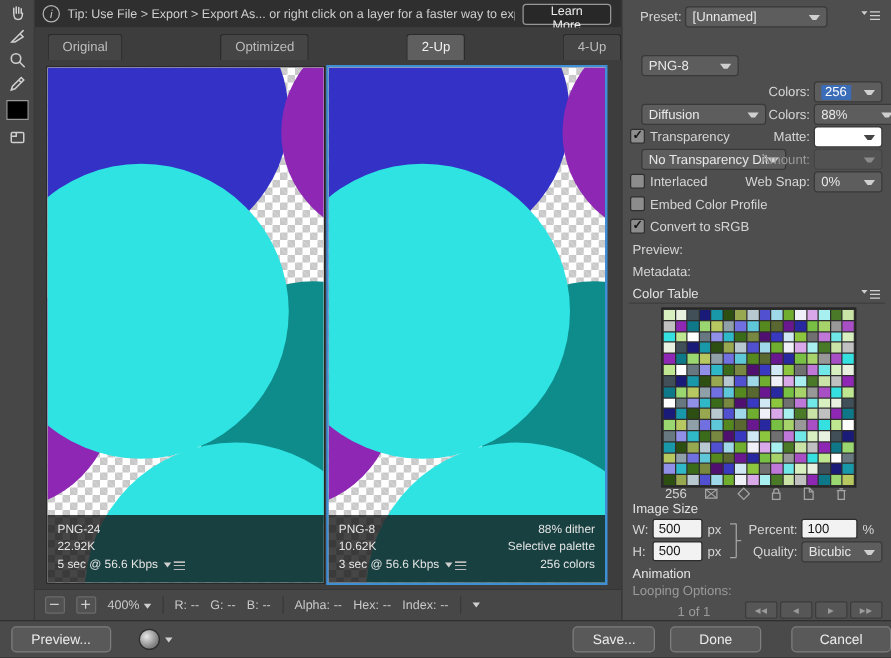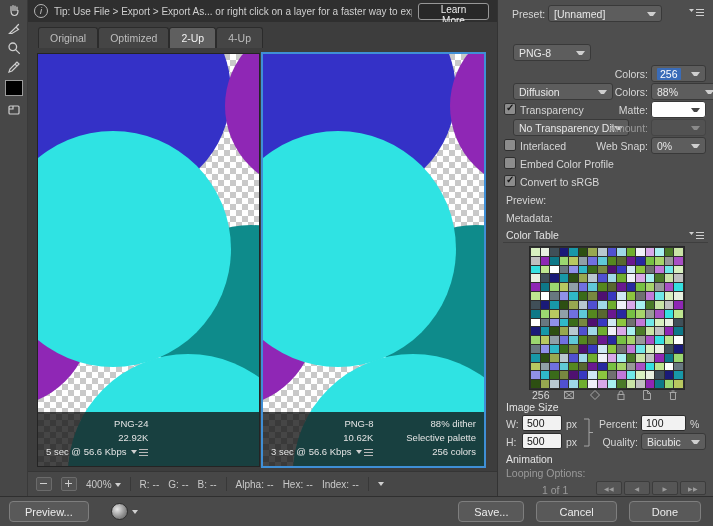--- a/index.html
+++ b/index.html
@@ -8,35 +8,35 @@
   
   .toolcol{position:absolute;left:0;top:0;width:28px;height:496px;background:#474747;border-right:1px solid #393939;box-sizing:border-box;}
   .tool{width:27px;height:19px;display:flex;align-items:center;justify-content:center;}
   .swatch{width:16px;height:14px;background:#000;border:1px solid #9a9a9a;margin:4px auto;}
   
   .tipbar{position:absolute;left:28px;top:0;width:469px;height:22px;background:#2f2f2f;display:flex;align-items:center;padding:0 6px;box-sizing:border-box;gap:6px;}
   .circ-i{width:12px;height:12px;border:1px solid #b5b5b5;border-radius:50%;font-size:9px;font-style:italic;display:flex;align-items:center;justify-content:center;color:#cfcfcf;flex:0 0 auto;}
   .tiptext{font-size:10px;color:#cfcfcf;white-space:nowrap;overflow:hidden;}
   .learnmore{margin-left:auto;margin-right:2px;height:17px;background:#282828;border:1px solid #979797;border-radius:3px;color:#ededed;font-size:10px;padding:0 12px;font-family:inherit;}
   
-  .tabbar{position:absolute;left:28px;top:22px;width:469px;height:26px;background:#3d3d3d;display:flex;align-items:flex-end;padding-left:10px;gap:0;box-sizing:border-box;}
+  .tabbar{position:absolute;left:28px;top:22px;width:469px;height:26px;background:#3d3d3d;display:flex;align-items:flex-end;padding-left:10px;gap:12px;box-sizing:border-box;justify-content:space-between;}
   .tab{height:20px;display:flex;align-items:center;padding:0 11px;background:#454545;border:1px solid #2b2b2b;border-bottom:none;border-radius:3px 3px 0 0;font-size:10.5px;color:#bdbdbd;}
   .tab.active{background:#5f5f5f;color:#f2f2f2;}
   
   .parea{position:absolute;left:28px;top:48px;width:469px;height:423px;background:#3d3d3d;}
   .pane{position:absolute;top:5px;width:221px;height:412px;border:1px solid #242424;box-sizing:content-box;}
   .pane.sel{border:2px solid #3f8fd6;top:4px;}
   .canvas{position:absolute;inset:0;background-color:#fff;
     background-image:linear-gradient(45deg,#c9c9c9 25%,transparent 25%,transparent 75%,#c9c9c9 75%),
                      linear-gradient(45deg,#c9c9c9 25%,transparent 25%,transparent 75%,#c9c9c9 75%);
     background-size:12px 12px;background-position:0 0,6px 6px;overflow:hidden;}
   .canvas svg{display:block;width:100%;height:100%;}
   .paneinfo{position:absolute;left:0;right:0;bottom:0;height:54px;background:rgba(18,18,18,0.78);
     display:flex;justify-content:space-between;padding:5px 8px;box-sizing:border-box;font-size:9.5px;line-height:14px;color:#e4e4e4;}
-  .infocol{display:flex;flex-direction:column;align-items:flex-end;}
+  .infocol{display:flex;flex-direction:column;}
   .infocol.r{text-align:right;}
   .inforow{display:flex;align-items:center;gap:5px;}
   
   .statusbar{position:absolute;left:28px;top:471px;width:469px;height:25px;background:#474747;border-top:1px solid #353535;
     display:flex;align-items:center;gap:9px;padding:0 8px;box-sizing:border-box;font-size:10px;color:#c9c9c9;}
   .sq{width:14px;height:12px;border:1px solid #6b6b6b;border-radius:2px;background:#515151;position:relative;flex:0 0 auto;}
   .sq i{position:absolute;left:3px;top:5px;width:7px;height:1px;background:#cfcfcf;}
   .sq.plus b{position:absolute;left:6px;top:2px;width:1px;height:7px;background:#cfcfcf;}
   .chev{width:0;height:0;border-left:3px solid transparent;border-right:3px solid transparent;border-top:4px solid #cfcfcf;flex:0 0 auto;}
   .vsep{width:1px;height:14px;background:#383838;flex:0 0 auto;}
@@ -642,17 +642,17 @@
       </div>
   </div>
 
   <div class="footer">
     <button class="fbtn" style="margin-left:9px">Preview...</button>
     <span style="margin-left:22px;display:inline-flex;align-items:center;gap:4px">
       <span class="globe"></span>
       <span class="chev"></span>
     </span>
     <button class="fbtn" style="margin-left:auto">Save...</button>
+    <button class="fbtn" style="margin-left:12px;margin-right:12px;padding:0 22px">Done</button>
     <button class="fbtn" style="margin-left:12px;padding:0 22px">Cancel</button>
-    <button class="fbtn" style="margin-left:12px;margin-right:12px;padding:0 22px">Done</button>
   </div>
 
 </div>
 
 </body></html>

